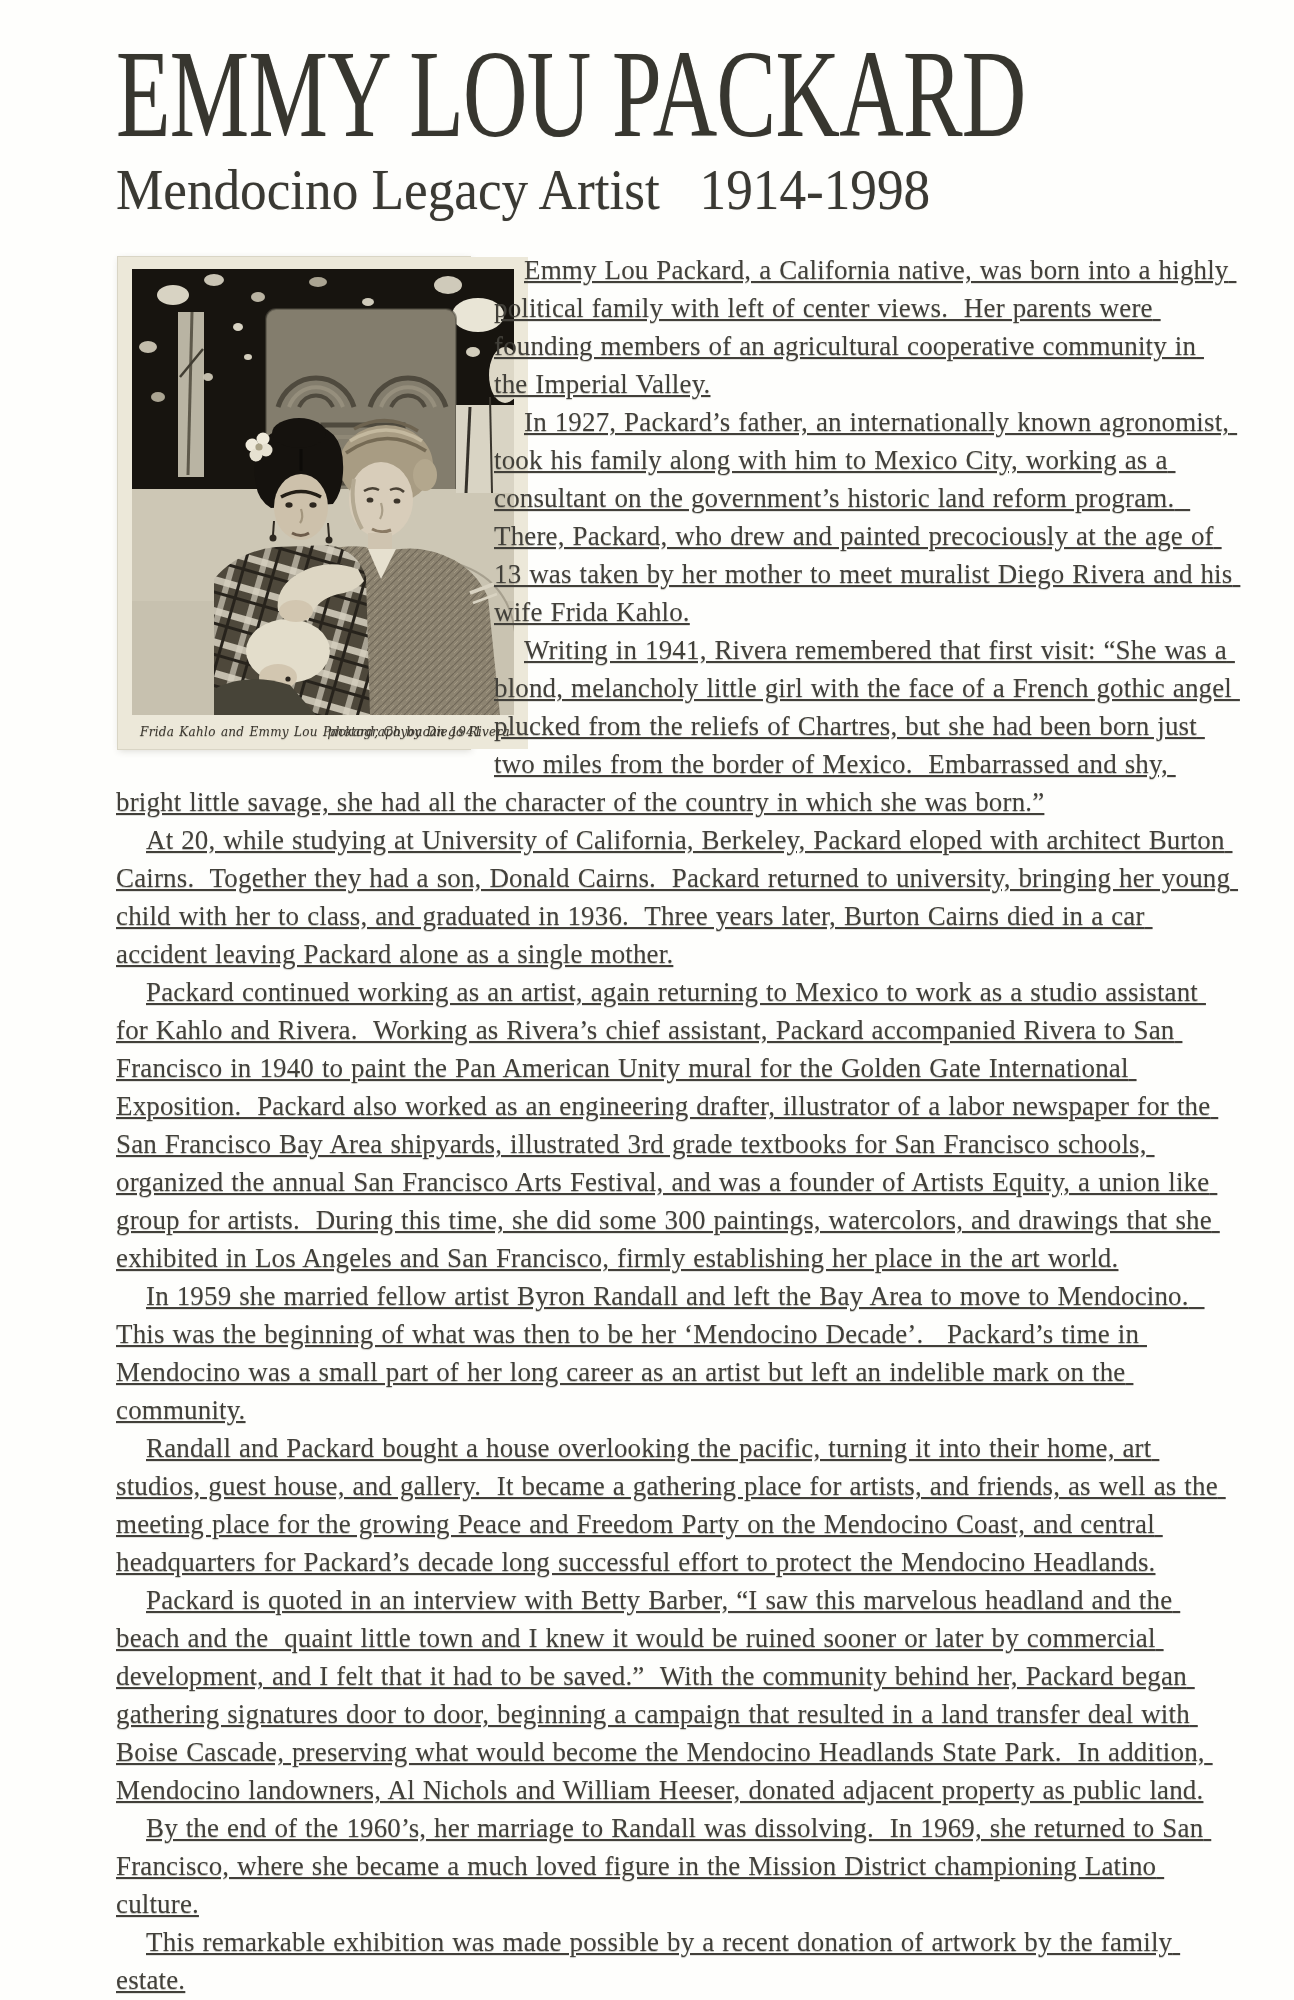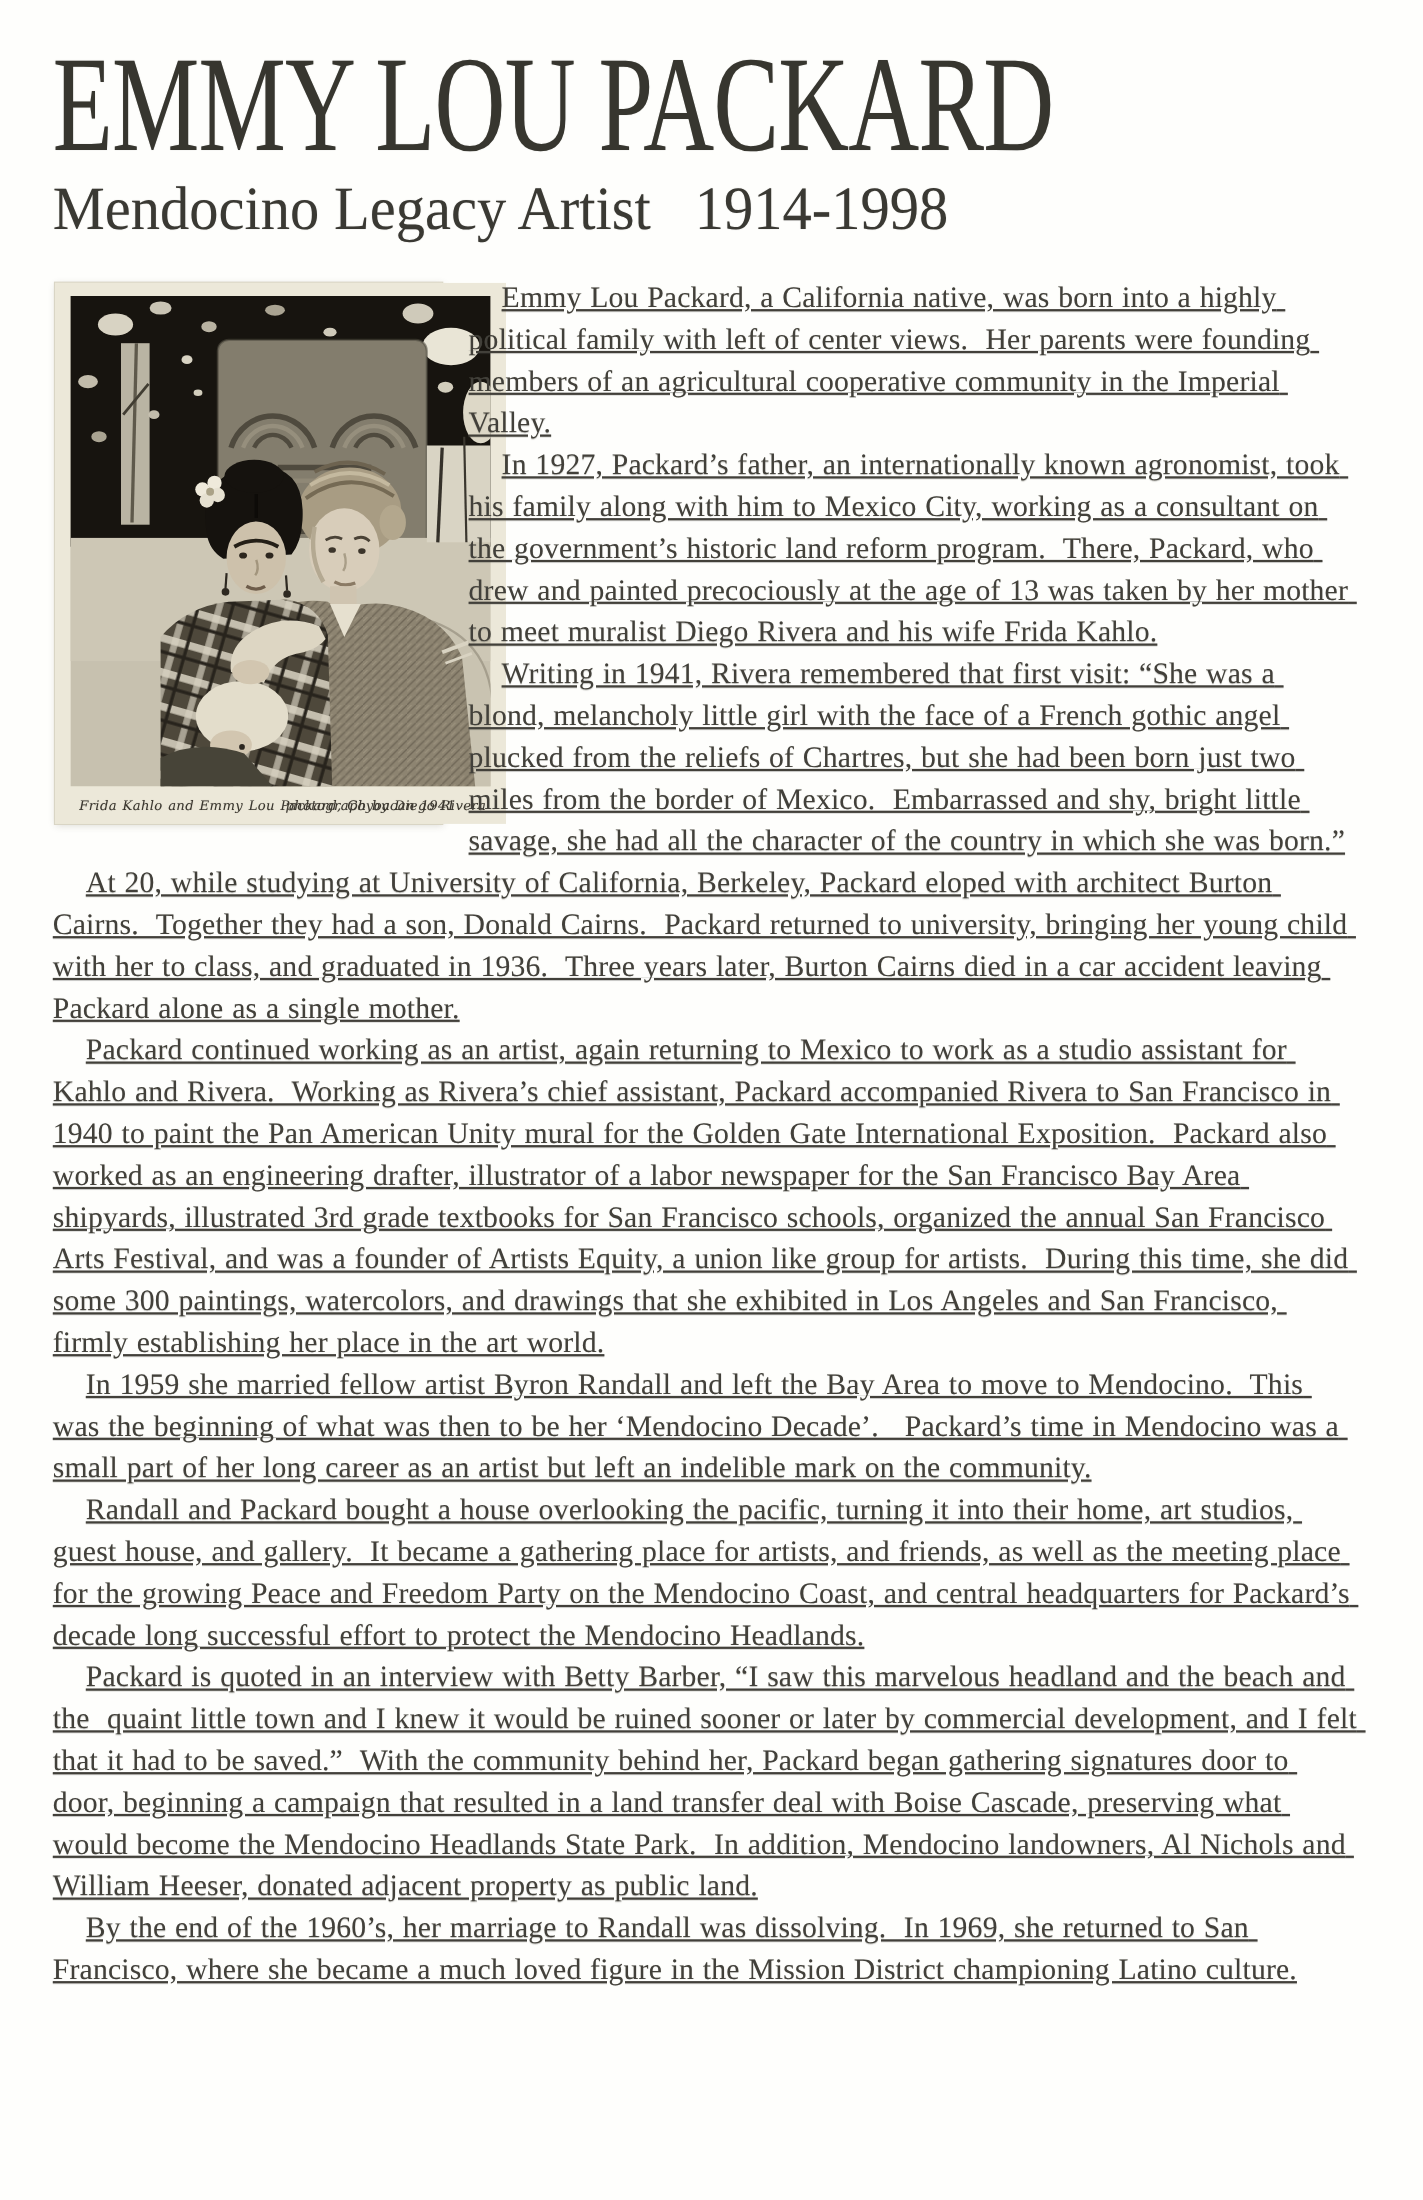--- a/index.html
+++ b/index.html
@@ -1,21 +1,21 @@
 <!DOCTYPE html>
 <html><head>
 <meta charset="utf-8">
 <style>
   html, body { margin: 0; padding: 0; background: #ffffff; }
   .page {
     position: relative;
     box-sizing: border-box;
     width: 1294px;
     height: 2000px;
-    padding: 36px 60px 30px 48px;
+    padding: 36px 60px 30px 116px;
     background: #fefefc;
     overflow: hidden;
     font-family: "Liberation Serif", serif;
     color: #3f3d37;
   }
   .title {
     margin: 0 0 6px 0;
     font-size: 124px;
     line-height: 0.95;
     font-weight: normal;
@@ -222,14 +222,15 @@
 
     <p>Emmy Lou Packard, a California native, was born into a highly political family with left of center views.  Her parents were founding members of an agricultural cooperative community in the Imperial Valley.</p>
     <p>In 1927, Packard’s father, an internationally known agronomist, took his family along with him to Mexico City, working as a consultant on the government’s historic land reform program.  There, Packard, who drew and painted precociously at the age of 13 was taken by her mother to meet muralist Diego Rivera and his wife Frida Kahlo.</p>
     <p>Writing in 1941, Rivera remembered that first visit: “She was a blond, melancholy little girl with the face of a French gothic angel plucked from the reliefs of Chartres, but she had been born just two miles from the border of Mexico.  Embarrassed and shy, bright little savage, she had all the character of the country in which she was born.”</p>
     <p>At 20, while studying at University of California, Berkeley, Packard eloped with architect Burton Cairns.  Together they had a son, Donald Cairns.  Packard returned to university, bringing her young child with her to class, and graduated in 1936.  Three years later, Burton Cairns died in a car accident leaving Packard alone as a single mother.</p>
     <p>Packard continued working as an artist, again returning to Mexico to work as a studio assistant for Kahlo and Rivera.  Working as Rivera’s chief assistant, Packard accompanied Rivera to San Francisco in 1940 to paint the Pan American Unity mural for the Golden Gate International Exposition.  Packard also worked as an engineering drafter, illustrator of a labor newspaper for the San Francisco Bay Area shipyards, illustrated 3rd grade textbooks for San Francisco schools, organized the annual San Francisco Arts Festival, and was a founder of Artists Equity, a union like group for artists.  During this time, she did some 300 paintings, watercolors, and drawings that she exhibited in Los Angeles and San Francisco, firmly establishing her place in the art world.</p>
     <p>In 1959 she married fellow artist Byron Randall and left the Bay Area to move to Mendocino.  This was the beginning of what was then to be her ‘Mendocino Decade’.   Packard’s time in Mendocino was a small part of her long career as an artist but left an indelible mark on the community.</p>
     <p>Randall and Packard bought a house overlooking the pacific, turning it into their home, art studios, guest house, and gallery.  It became a gathering place for artists, and friends, as well as the meeting place for the growing Peace and Freedom Party on the Mendocino Coast, and central headquarters for Packard’s decade long successful effort to protect the Mendocino Headlands.</p>
     <p>Packard is quoted in an interview with Betty Barber, “I saw this marvelous headland and the beach and the  quaint little town and I knew it would be ruined sooner or later by commercial development, and I felt that it had to be saved.”  With the community behind her, Packard began gathering signatures door to door, beginning a campaign that resulted in a land transfer deal with Boise Cascade, preserving what would become the Mendocino Headlands State Park.  In addition, Mendocino landowners, Al Nichols and William Heeser, donated adjacent property as public land.</p>
     <p>By the end of the 1960’s, her marriage to Randall was dissolving.  In 1969, she returned to San Francisco, where she became a much loved figure in the Mission District championing Latino culture.</p>
+    <p>This remarkable exhibition was made possible by a recent donation of artwork by the family estate.</p>
   </article>
 </div>
 
 </body></html>

